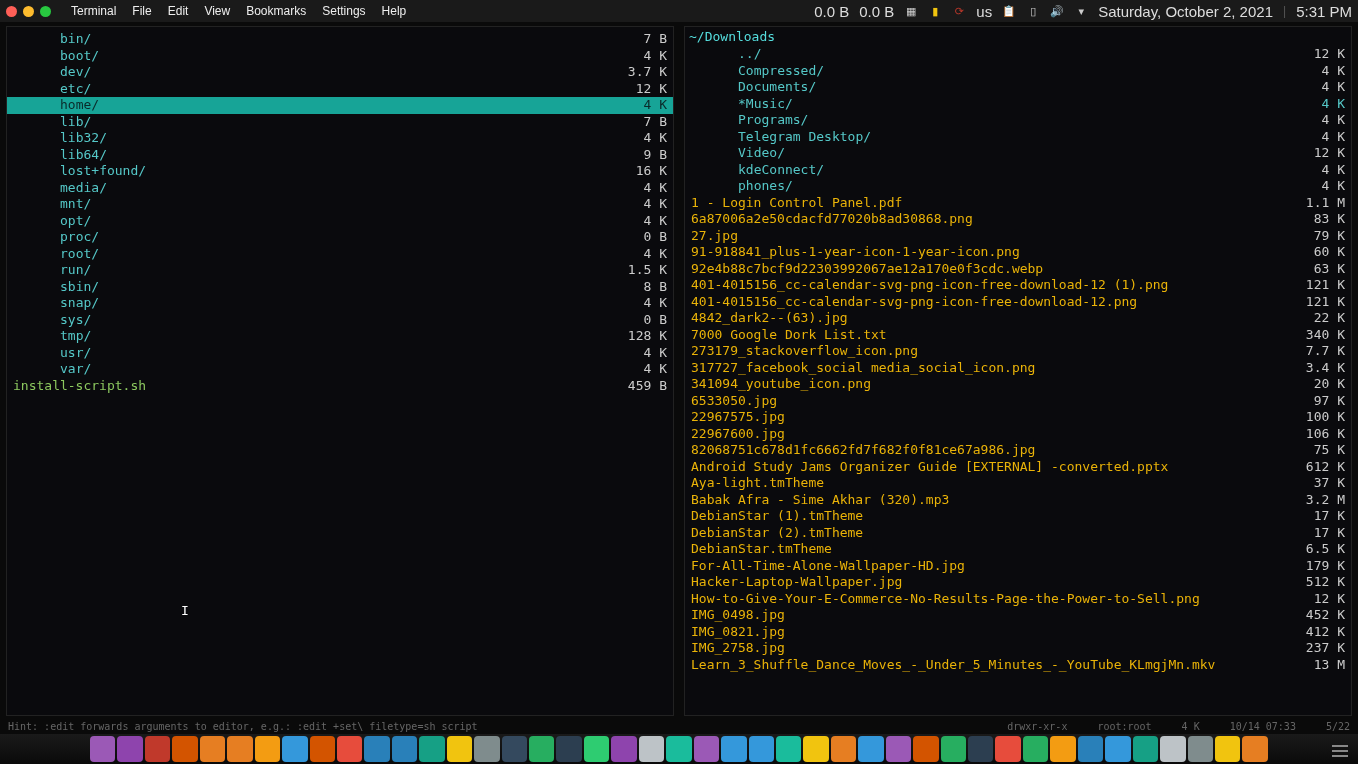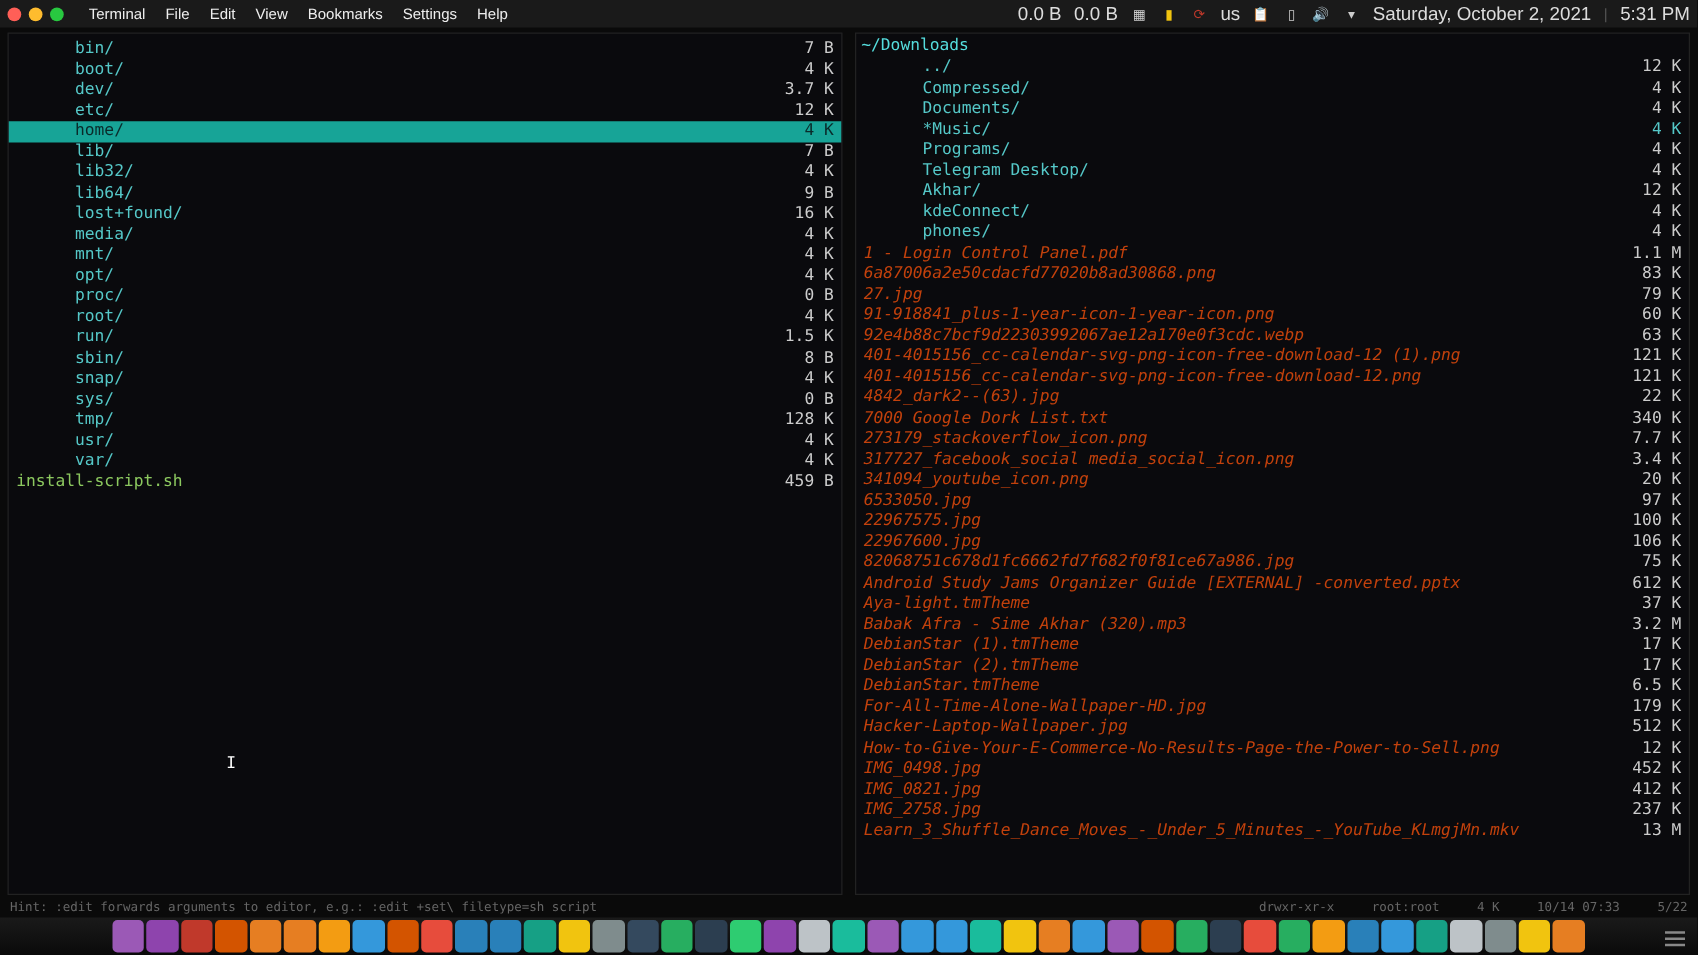--- a/index.html
+++ b/index.html
@@ -51,21 +51,21 @@
 }
 .row {
   display: flex;
   justify-content: space-between;
   padding: 0 6px;
   line-height: 16.5px;
   white-space: pre;
 }
 .row .size { text-align: right; min-width: 60px; }
 .dir { color: #55c8c8; margin-left: 47px; }
-.file { color: #c2410c; font-style: italic; }
+.file { color: #eab308; }
 .exec { color: #8cc85f; }
 .sel { background: #17a497; color: #0a2a2a; }
 .sel .dir, .sel .size { color: #0a2a2a; }
 .right-pane .row { line-height: 16.5px; }
 .statusbar {
   height: 20px;
   background: #0a0a0a;
   display: flex;
   align-items: center;
   font-size: 10px;
@@ -170,21 +170,21 @@
     </div>
   <div class="pane right-pane" id="right-pane">
     <div class="pane-header">~/Downloads</div>
     <div id="right-entries">
         <div class="row"><span class="dir">../</span><span class="size ">12 K</span></div>
         <div class="row"><span class="dir">Compressed/</span><span class="size ">4 K</span></div>
         <div class="row"><span class="dir">Documents/</span><span class="size ">4 K</span></div>
         <div class="row"><span class="dir" style="font-weight: normal;">*Music/</span><span class="size dir">4 K</span></div>
         <div class="row"><span class="dir">Programs/</span><span class="size ">4 K</span></div>
         <div class="row"><span class="dir">Telegram Desktop/</span><span class="size ">4 K</span></div>
-        <div class="row"><span class="dir">Akhar/</span><span class="size ">12 K</span></div>
+        <div class="row"><span class="dir">Video/</span><span class="size ">12 K</span></div>
         <div class="row"><span class="dir">kdeConnect/</span><span class="size ">4 K</span></div>
         <div class="row"><span class="dir">phones/</span><span class="size ">4 K</span></div>
         <div class="row"><span class="file">1 - Login Control Panel.pdf</span><span class="size ">1.1 M</span></div>
         <div class="row"><span class="file">6a87006a2e50cdacfd77020b8ad30868.png</span><span class="size ">83 K</span></div>
         <div class="row"><span class="file">27.jpg</span><span class="size ">79 K</span></div>
         <div class="row"><span class="file">91-918841_plus-1-year-icon-1-year-icon.png</span><span class="size ">60 K</span></div>
         <div class="row"><span class="file">92e4b88c7bcf9d22303992067ae12a170e0f3cdc.webp</span><span class="size ">63 K</span></div>
         <div class="row"><span class="file">401-4015156_cc-calendar-svg-png-icon-free-download-12 (1).png</span><span class="size ">121 K</span></div>
         <div class="row"><span class="file">401-4015156_cc-calendar-svg-png-icon-free-download-12.png</span><span class="size ">121 K</span></div>
         <div class="row"><span class="file">4842_dark2--(63).jpg</span><span class="size ">22 K</span></div>

